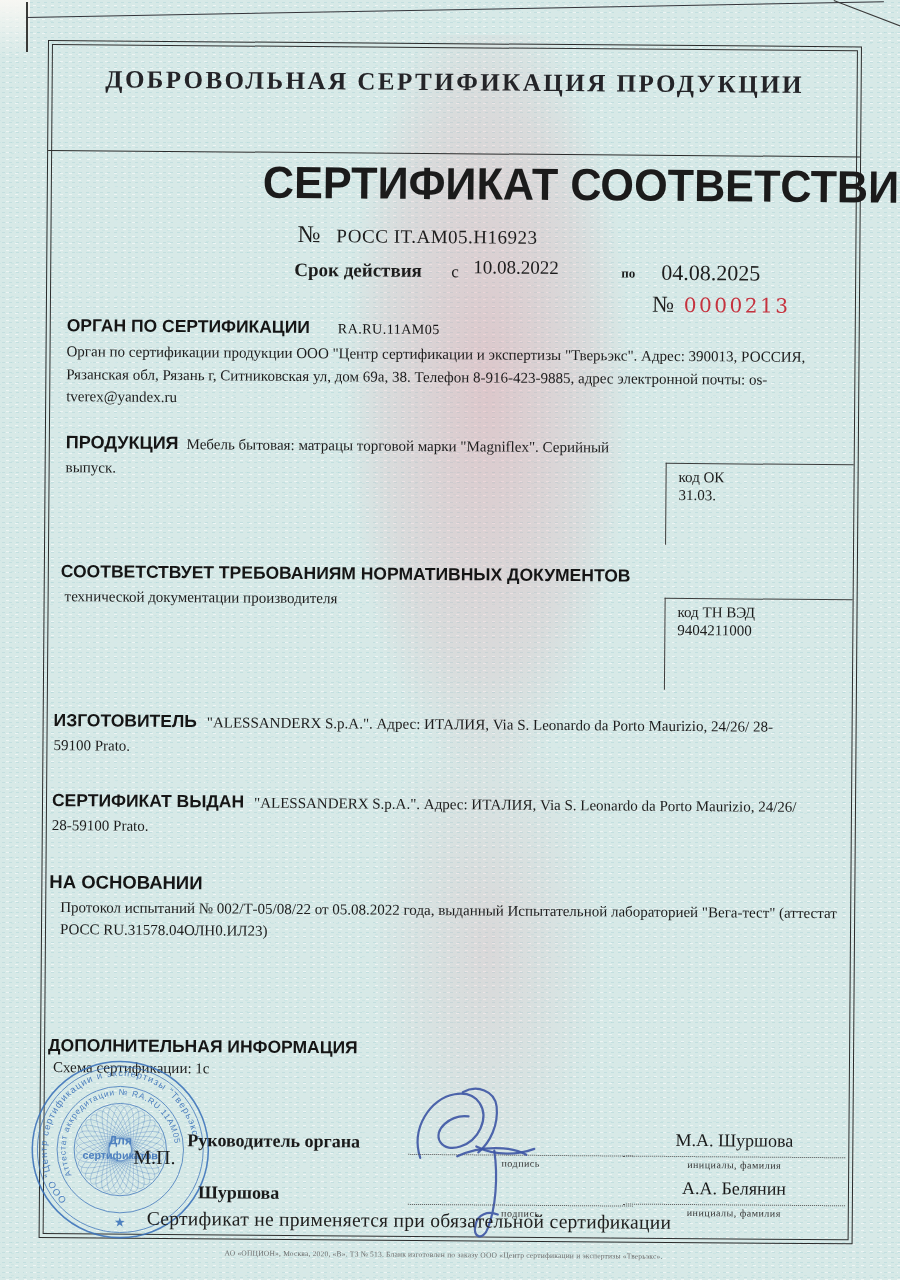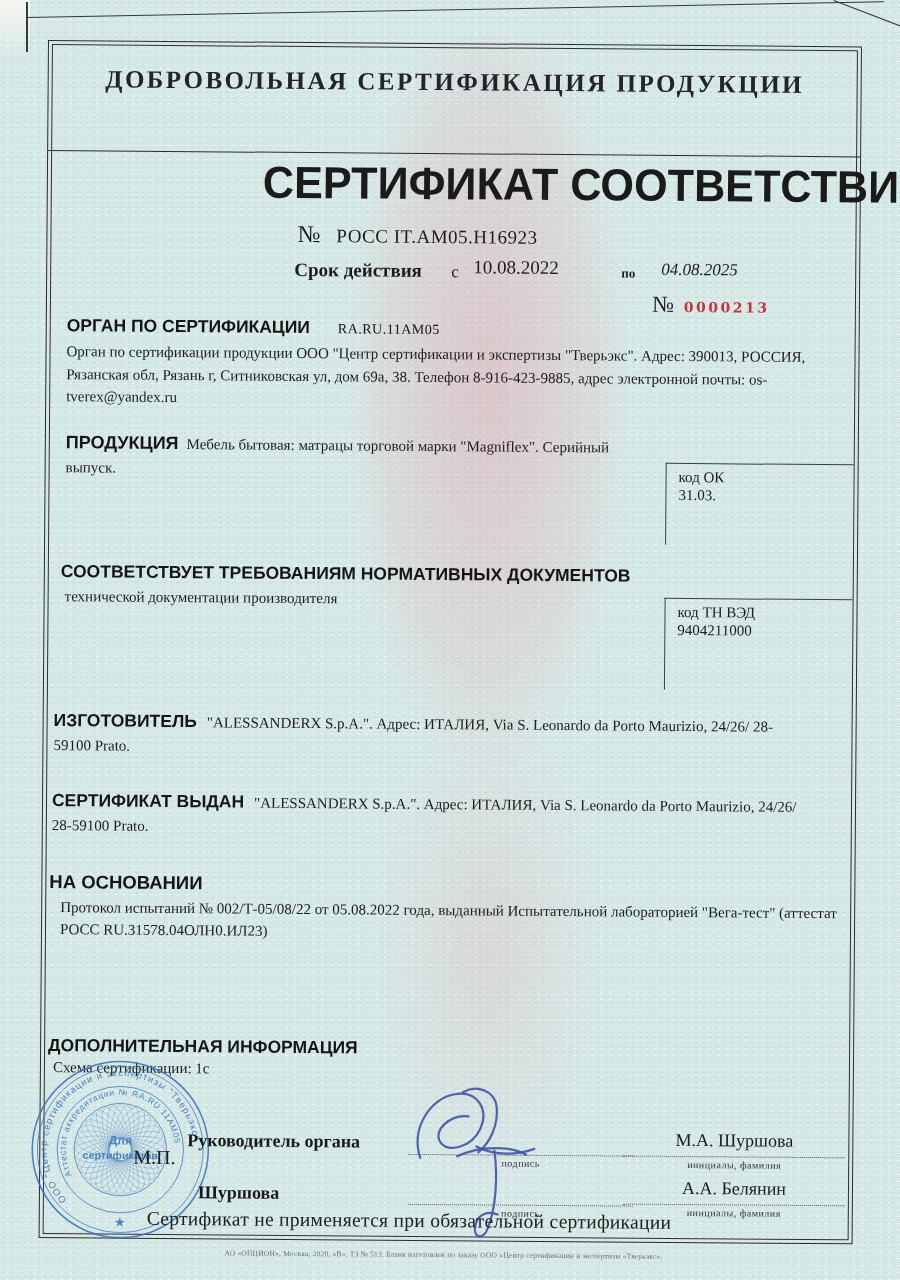--- a/index.html
+++ b/index.html
@@ -39,26 +39,26 @@
 
   .numrow{position:absolute;left:250px;top:178px;white-space:nowrap;}
   .numrow .no{font-size:24px;}
   .numrow .val{font-size:19px;margin-left:16px;letter-spacing:.5px;}
 
   .validity{position:absolute;left:0;top:212px;width:100%;height:30px;}
   .validity .lab{position:absolute;left:247px;top:4px;font-weight:bold;font-size:19px;}
   .validity .c{position:absolute;left:404px;top:6px;font-size:17px;}
   .validity .from{position:absolute;left:426px;top:0;font-size:19px;}
   .validity .po{position:absolute;left:574px;top:8px;font-weight:bold;font-size:13px;}
-  .validity .to{position:absolute;left:614px;top:2px;font-size:17px;font-style:italic;}
+  .validity .to{position:absolute;left:614px;top:2px;font-size:22px;}
 
   .blanknum{position:absolute;left:605px;top:246px;white-space:nowrap;}
   .blanknum .no{font-size:23px;color:#222;}
-  .blanknum .digits{font-family:"DejaVu Serif",serif;font-size:14px;letter-spacing:2.5px;
-    color:#c5323e;margin-left:10px;font-weight:bold;}
+  .blanknum .digits{font-family:"DejaVu Serif",serif;font-size:20px;letter-spacing:2.5px;
+    color:#c5323e;margin-left:10px;}
 
   .sec-label{font-family:"Liberation Sans",sans-serif;font-weight:bold;color:#151515;}
   .org-head{position:absolute;left:20px;top:274px;font-size:17.5px;}
   .org-head .code{font-family:"Liberation Serif",serif;font-weight:normal;font-size:14px;margin-left:28px;letter-spacing:.5px;}
   .org-body{position:absolute;left:20px;top:299px;width:748px;font-size:15px;line-height:1.5;}
 
   .product-p{position:absolute;left:20px;top:388px;width:568px;font-size:15px;line-height:1.5;margin:0;}
   .product-p .slabel{font-size:18px;margin-right:8px;}
 
   .codebox{position:absolute;left:620px;width:188px;border-top:1.2px solid #3c3c3c;border-left:1.2px solid #3c3c3c;

